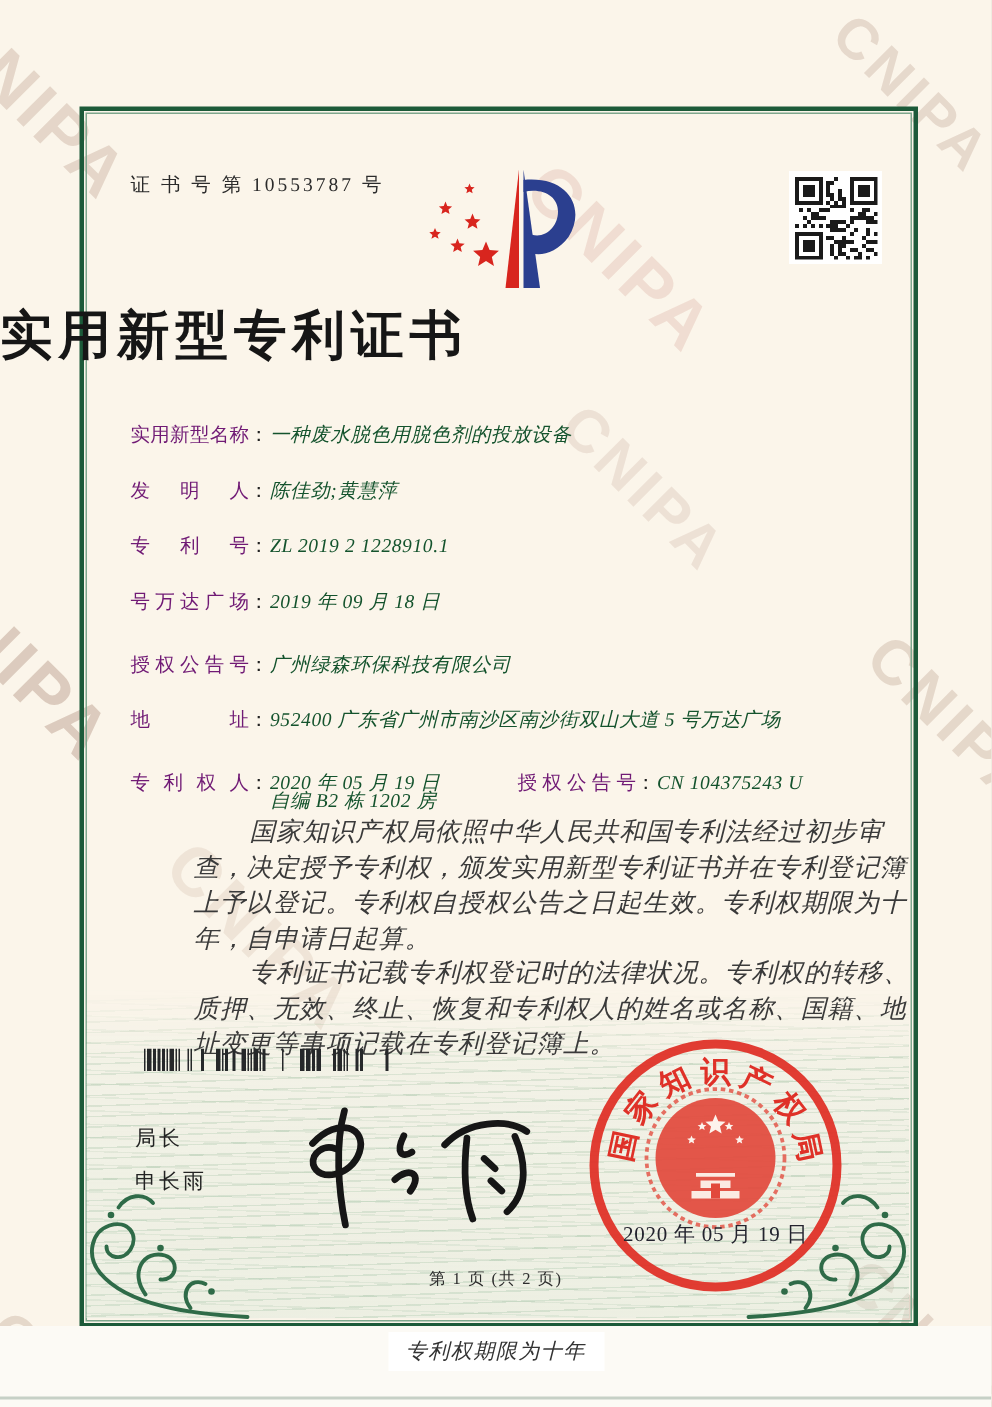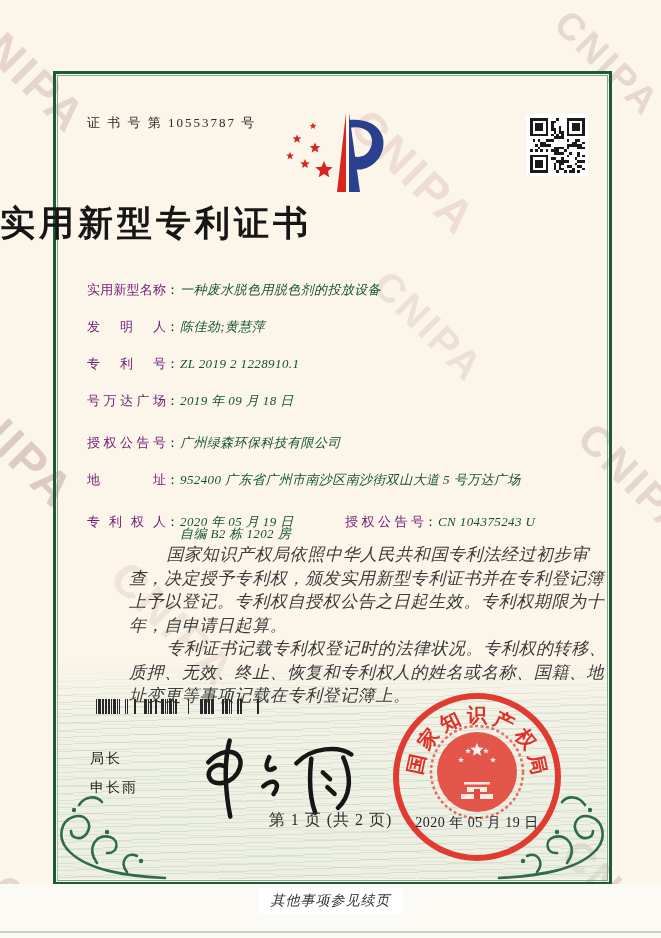--- a/index.html
+++ b/index.html
@@ -58,22 +58,22 @@
   .barcode{position:absolute;left:96px;top:699px;}
   .director{position:absolute;left:90px;top:750px;
     font-family:Liberation Mono, monospace;font-size:14px;color:#232323;}
   .director div{margin-bottom:11px;letter-spacing:2px;}
   .signature{position:absolute;left:193px;top:733px;transform:rotate(-2deg);}
   .seal{position:absolute;left:388px;top:688px;}
   .ornament{position:absolute;top:791px;}
   .orn-left{left:55px;}
   .orn-right{left:497px;transform:scaleX(-1);}
   .pageno{
-    position:absolute;left:0;top:810px;width:100%;text-align:center;
-    font-size:16px;letter-spacing:1px;color:#2d2d2d;
+    position:absolute;left:0;top:845px;width:100%;text-align:center;
+    font-size:11px;letter-spacing:1px;color:#2d2d2d;
   }
   .below-strip{position:absolute;left:0;top:884px;width:100%;height:54px;background:#fcfaf5;}
   .footer-note{
     position:absolute;left:50%;top:888px;transform:translateX(-50%);
     background:#ffffff;padding:4px 12px;font-size:14px;font-style:italic;
     letter-spacing:1px;color:#333;white-space:nowrap;
   }
   .bottom-rule{position:absolute;left:0;top:931px;width:100%;height:2px;background:#c6d0c6;}
 </style>
 </head>
@@ -465,16 +465,16 @@
       <path d="M24,14 C30,5 41,4 47,11"></path>
       <circle cx="19" cy="19" r="2.2" fill="#2f6b48" stroke="none"></circle>
       <circle cx="52" cy="41" r="2.2" fill="#2f6b48" stroke="none"></circle>
       <circle cx="86" cy="70" r="2.2" fill="#2f6b48" stroke="none"></circle>
     </svg>
   </div>
 
   <div class="pageno">第 1 页 (共 2 页)</div>
 
   <div class="below-strip"></div>
-  <div class="footer-note">其他事项参见续页</div>
+  <div class="footer-note">专利权期限为十年</div>
   <div class="bottom-rule"></div>
 
 </div>
 
 </body></html>

